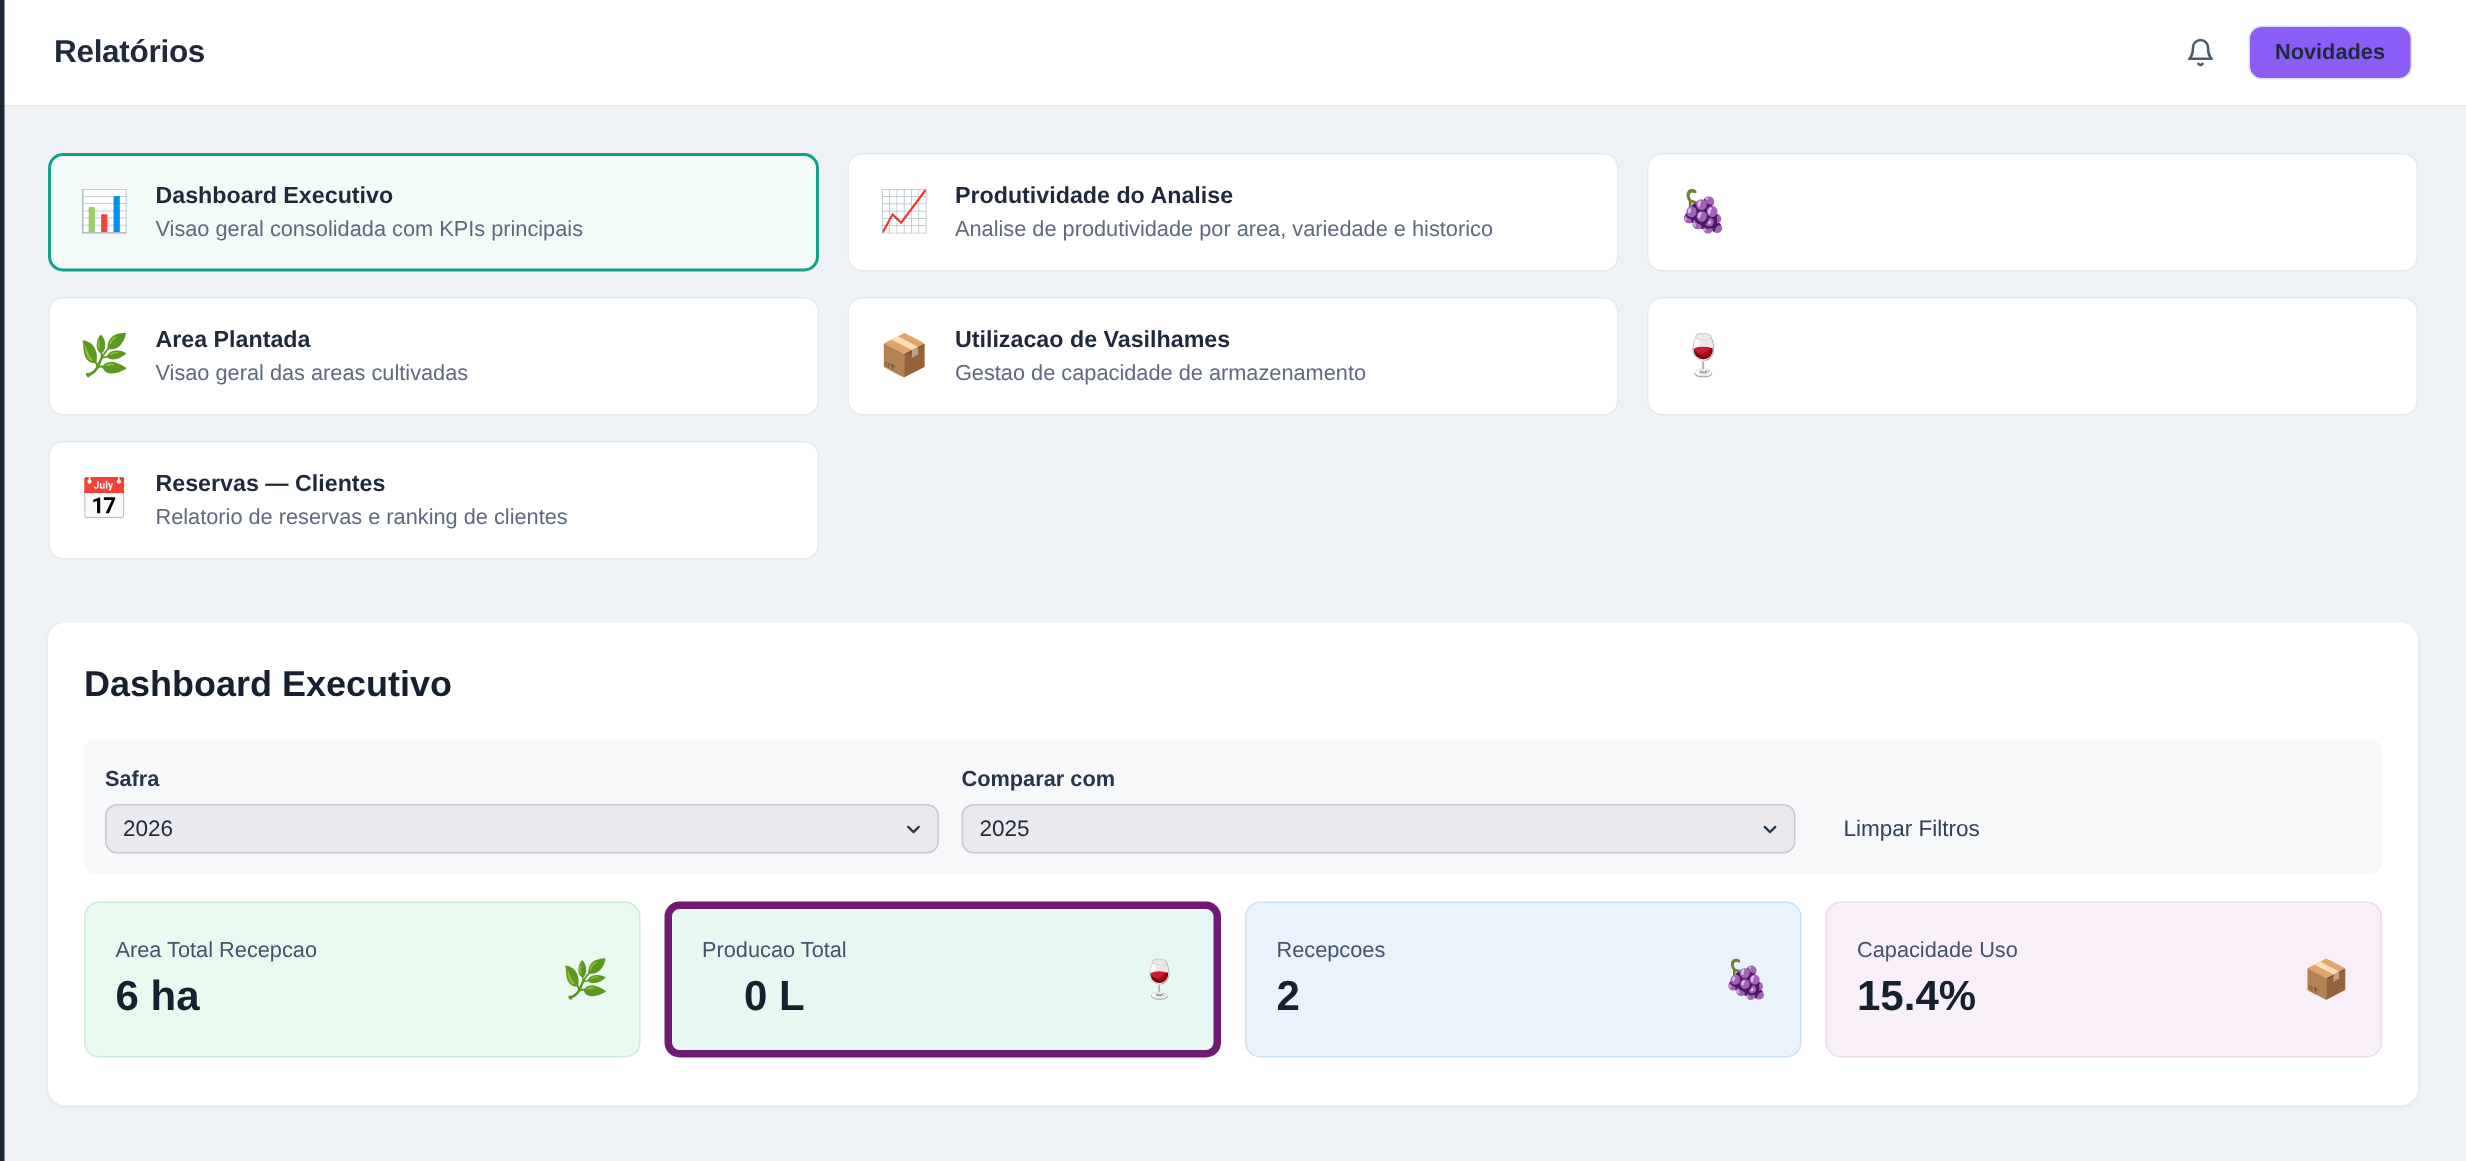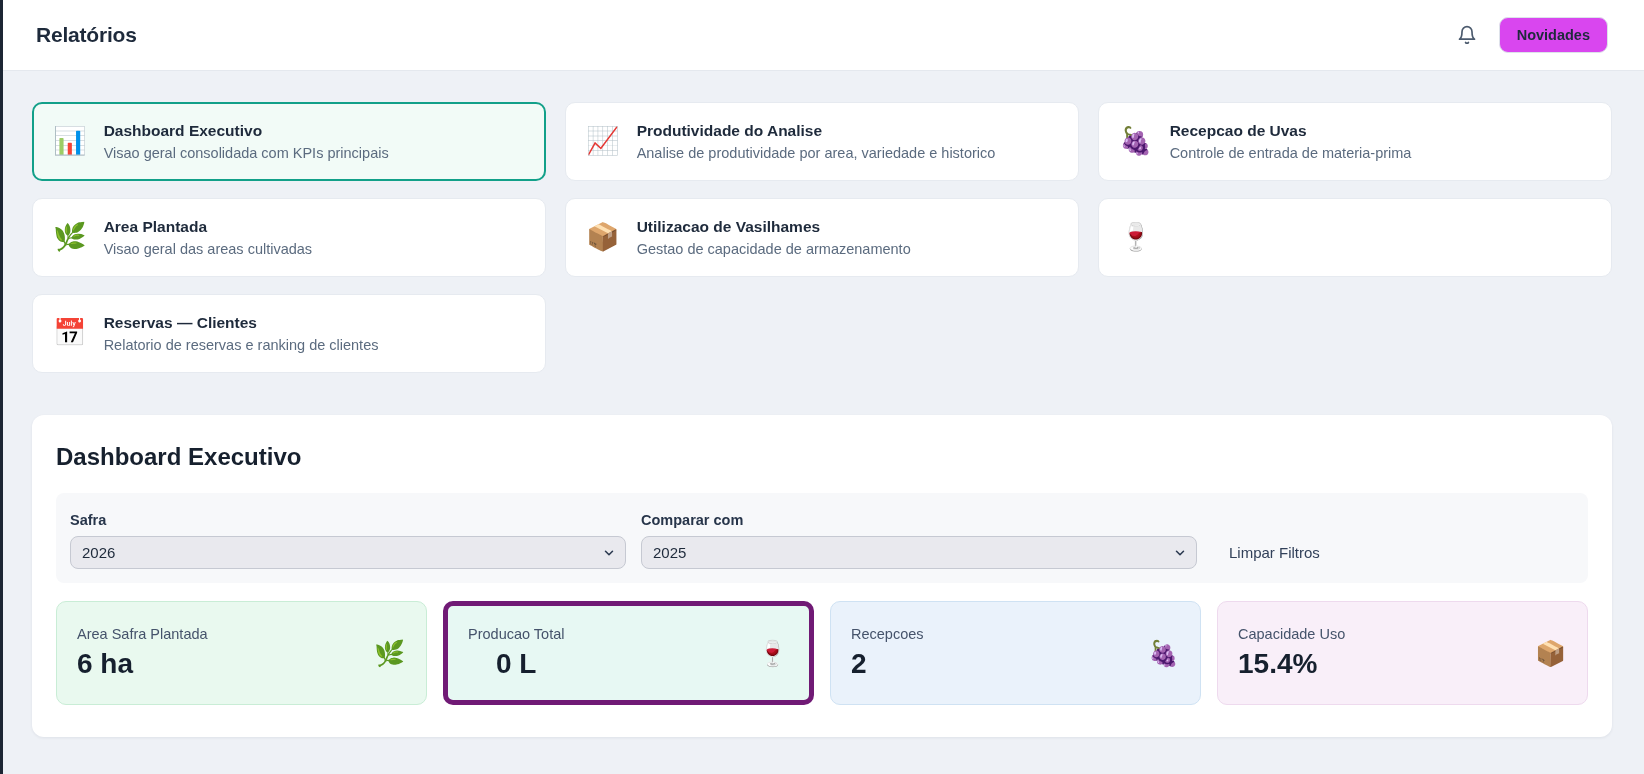--- a/index.html
+++ b/index.html
@@ -23,21 +23,21 @@
     display: flex; align-items: center; justify-content: space-between;
     padding: 0 36px 0 36px;
   }
   .page-title { font-size: 21px; font-weight: bold; color: #1e2a3b; letter-spacing: -0.2px; }
   .header-right { display: flex; align-items: center; gap: 22px; }
   .bell-btn {
     background: none; border: none; cursor: pointer;
     display: flex; align-items: center; color: #4b5a6d;
   }
   .novidades-btn {
-    background: #d946ef;
+    background: #8b5cf6;
     border: 1px solid #dde2ea;
     border-radius: 9px;
     padding: 9px 17px;
     font-family: inherit;
     font-size: 14.5px; font-weight: bold; color: #1e2a3b;
     cursor: pointer;
   }
   
   main { padding: 31px 32px 0 32px; }
   .cards-grid {
@@ -161,24 +161,20 @@
     <div class="report-card">
       <span class="report-icon">📈</span>
       <div>
         <div class="report-title">Produtividade do Analise</div>
         <div class="report-sub">Analise de produtividade por area, variedade e historico</div>
       </div>
     </div>
 
     <div class="report-card">
       <span class="report-icon">🍇</span>
-      <div>
-        <div class="report-title">Recepcao de Uvas</div>
-        <div class="report-sub">Controle de entrada de materia-prima</div>
-      </div>
     </div>
 
     <div class="report-card">
       <span class="report-icon">🌿</span>
       <div>
         <div class="report-title">Area Plantada</div>
         <div class="report-sub">Visao geral das areas cultivadas</div>
       </div>
     </div>
 
@@ -236,21 +232,21 @@
         </div>
       </div>
 
       <button class="clear-filters">Limpar Filtros</button>
     </div>
 
     <div class="kpi-grid">
 
       <div class="kpi-card kpi-green">
         <div>
-          <div class="kpi-label">Area Safra Plantada</div>
+          <div class="kpi-label">Area Total Recepcao</div>
           <div class="kpi-value">6 ha</div>
         </div>
         <span class="kpi-icon">🌿</span>
       </div>
 
       <div class="kpi-card kpi-teal">
         <div>
           <div class="kpi-label">Producao Total</div>
           <div class="kpi-value">0 L</div>
         </div>

